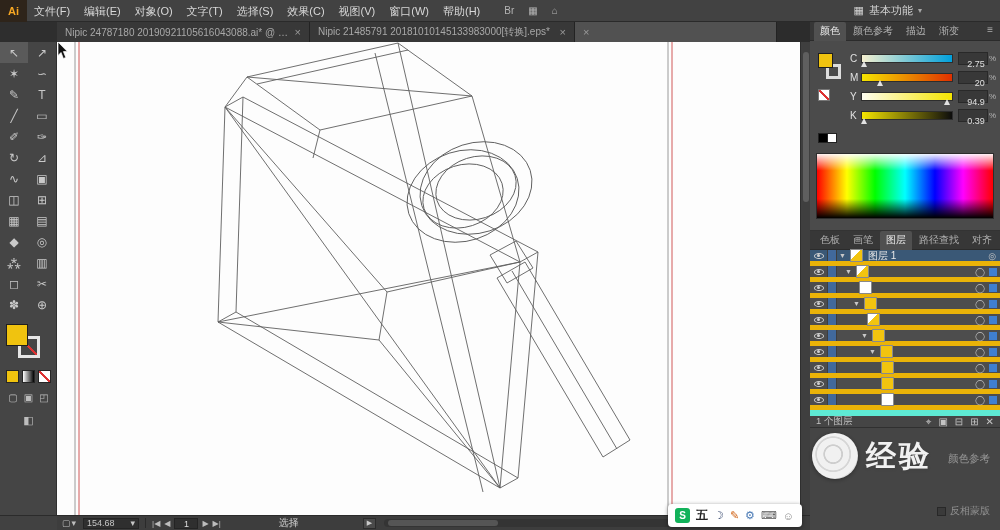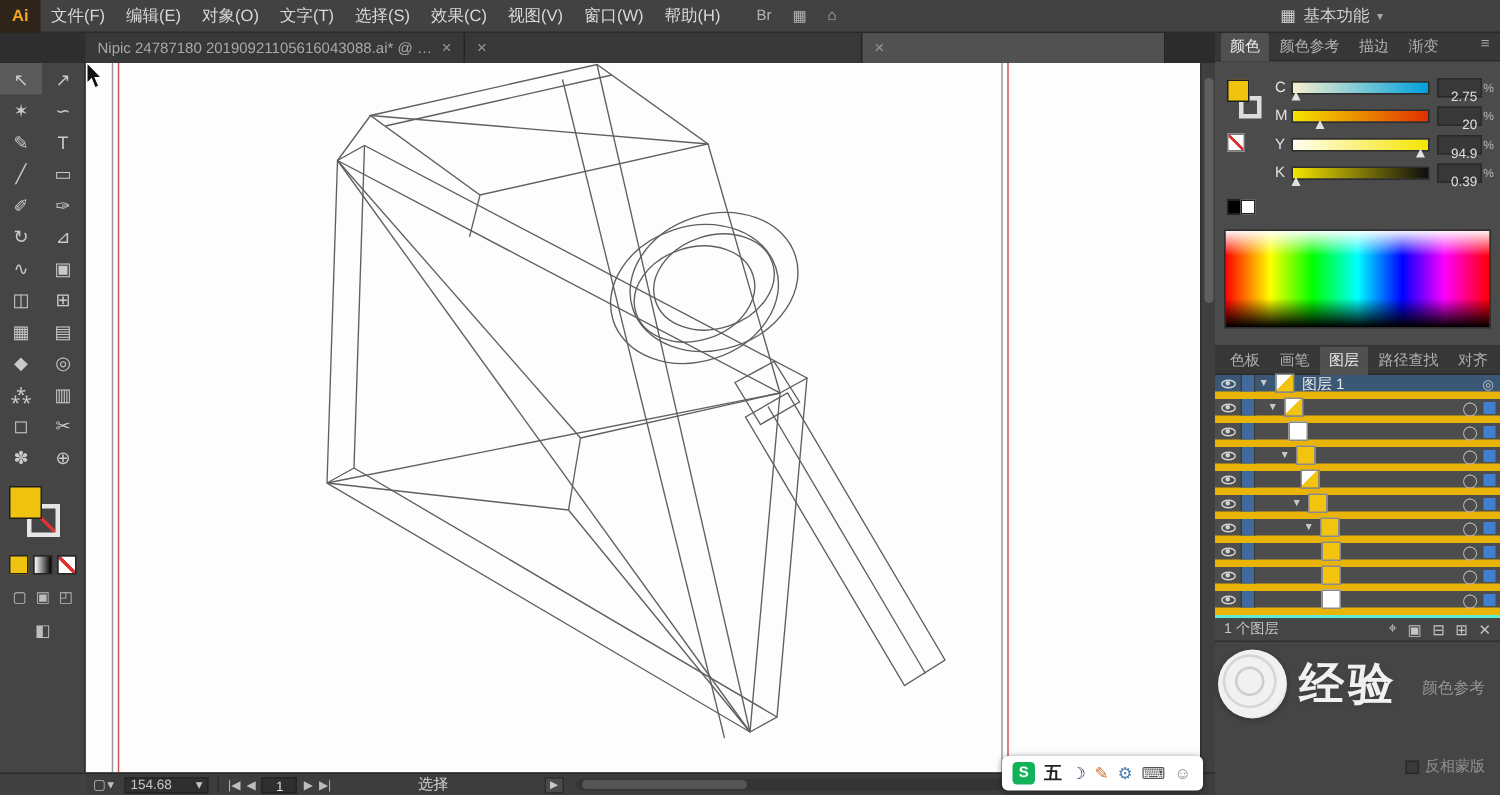--- a/index.html
+++ b/index.html
@@ -83,21 +83,21 @@
   .eye{width:10px;height:6px;border:1px solid #d0d0d0;border-radius:50%;position:relative}
   .eye:after{content:"";position:absolute;left:2.5px;top:0.5px;width:3px;height:3px;background:#d0d0d0;border-radius:50%}
   .strip{width:9px;height:100%;border-right:1px solid #3e3e3e;background:#41699c;flex:0 0 auto}
   .caret{font-size:7px;color:#c8c8c8;margin:0 2px;flex:0 0 auto}
   .thumb{width:13px;height:13px;border:1px solid #8a8a8a;background:#fff;margin:0 2px;flex:0 0 auto}
   .t-yellow{background:#f2c40f}
   .t-mixed{background:linear-gradient(135deg,#fff 45%,#f2c40f 45%)}
   .lname{font-size:10px;color:#e8e8e8;margin-left:3px;white-space:nowrap}
   .target{margin-left:auto;margin-right:4px;color:#c2c2c2;font-size:9px;flex:0 0 auto}
   .selsq{width:8px;height:8px;background:#3f7fd0;margin-right:3px;flex:0 0 auto}
-  #lfooter{height:18px;background:#454545;display:flex;align-items:center;padding:0 6px;border-top:2px solid #5eead4;border-bottom:1px solid #303030}
+  #lfooter{height:18px;background:#454545;display:flex;align-items:center;padding:0 6px;border-top:6px solid #5eead4;border-bottom:1px solid #303030}
   .lcount{font-size:9.5px;color:#c4c4c4}
   .licons{margin-left:auto;display:flex;gap:7px}
   .licon{color:#c4c4c4;font-size:10px}
 
   
   #masksec{position:relative;height:102px;background:#454545}
   .mask-make{position:absolute;right:10px;top:24px;font-size:10.5px;color:#969696}
   .mask-invert{position:absolute;right:10px;top:76px;display:flex;align-items:center;gap:4px;font-size:10px;color:#8f8f8f}
   .chk{width:9px;height:9px;background:#3a3a3a;border:1px solid #282828}
 
@@ -156,20 +156,21 @@
     </div>
   </div>
 
   <div id="tabcorner"></div>
   <div id="tabbar">
     <div class="tab" style="width:253px">
       <span class="tab-title">Nipic 24787180 20190921105616043088.ai* @ 50...</span>
       <span class="tab-close">×</span>
     </div>
     <div class="tab" style="width:265px">
+      <span class="tab-title">Nipic 21485791 20181010145133983000[转换].eps*</span>
       <span class="tab-close">×</span>
     </div>
     <div class="tab active" style="width:202px">
       <span class="tab-close">×</span>
     </div>
   </div>
 
   <div id="toolbox">
     <div class="tools">
       <div class="tool first">↖</div>

